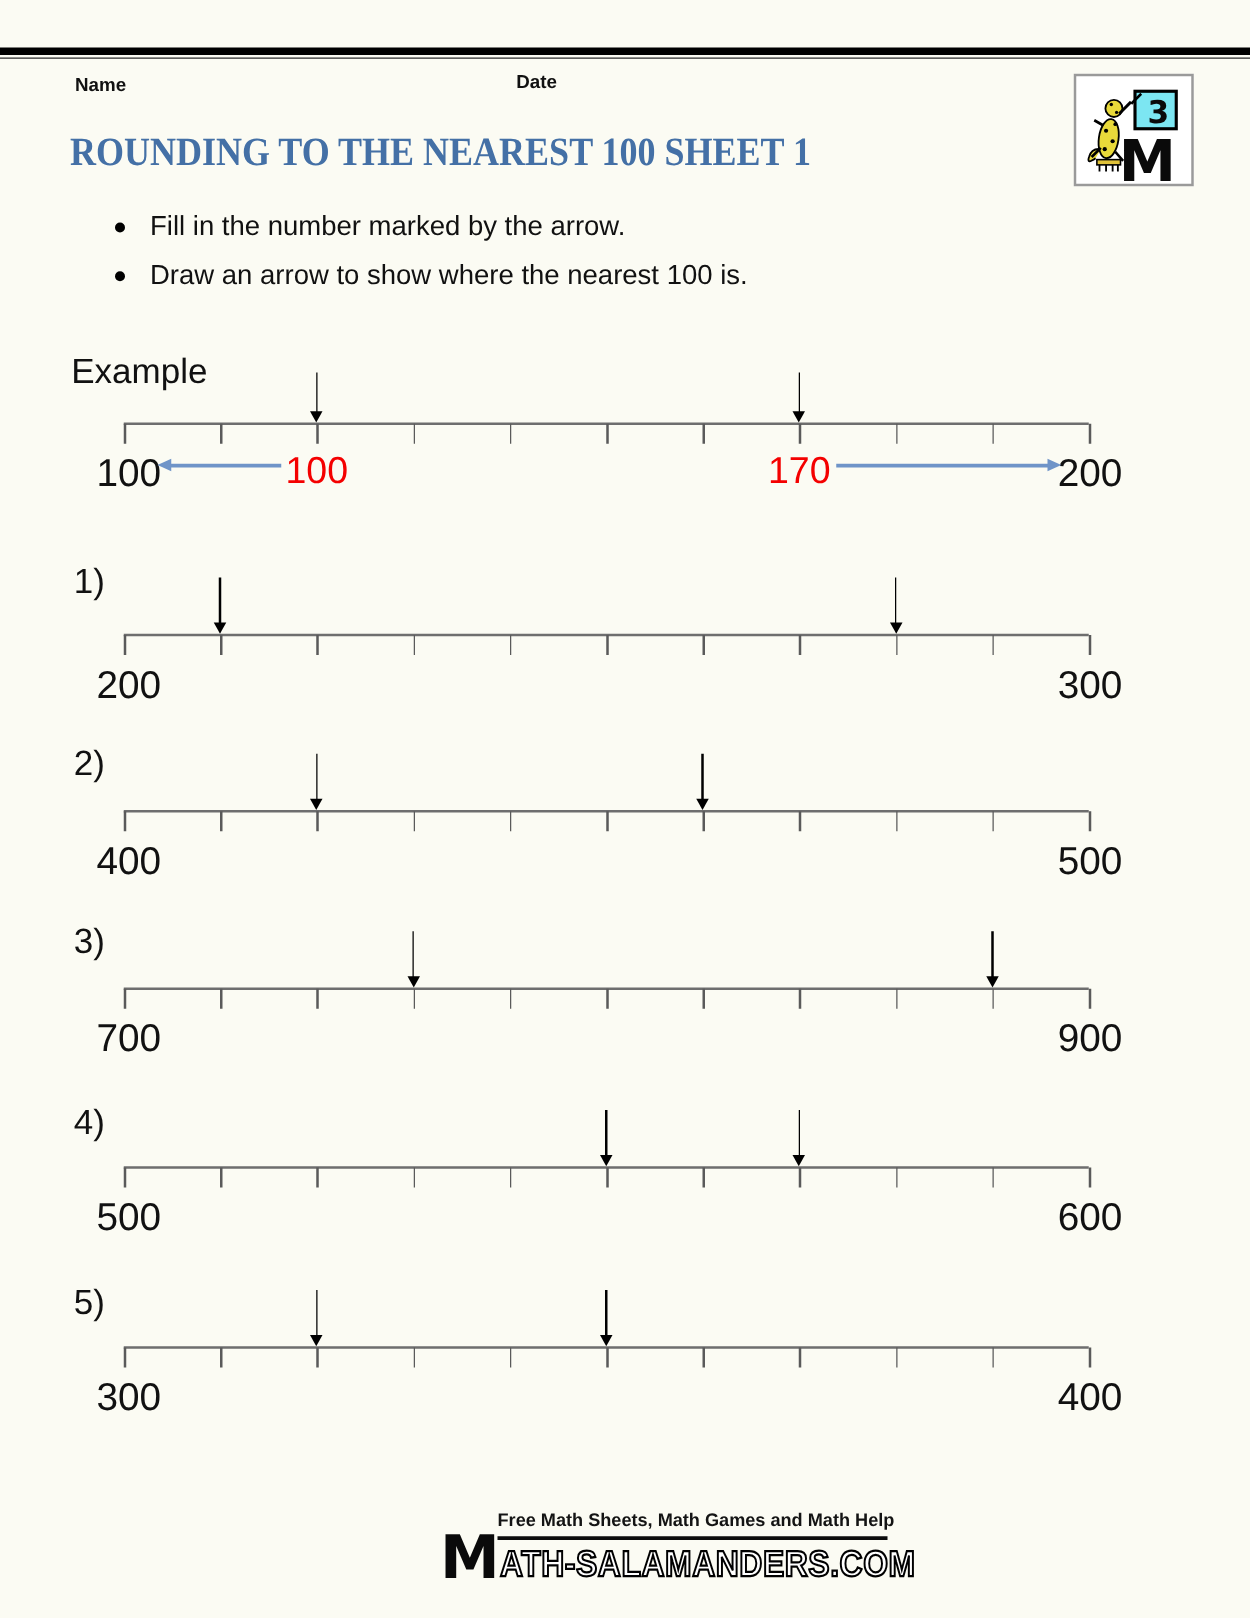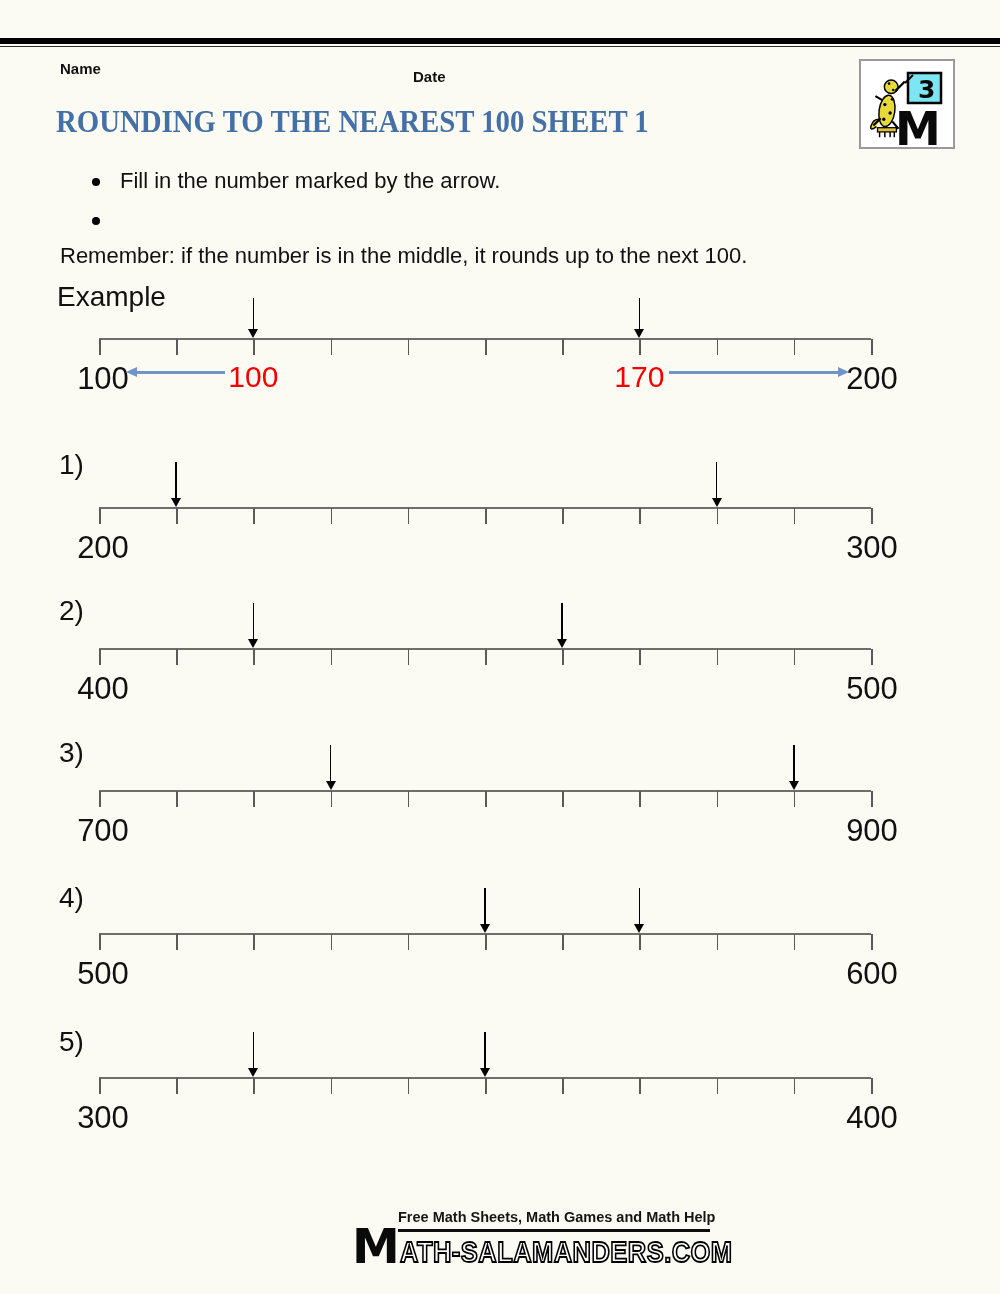--- a/index.html
+++ b/index.html
@@ -3,21 +3,21 @@
 <meta charset="utf-8">
 <style>
   html,body{margin:0;padding:0;background:#fbfbf3;}
   .sheet{position:relative;width:1000px;height:1294px;background:#fbfbf3;overflow:hidden;
          font-family:"Liberation Sans",sans-serif;color:#111;}
   
   .rule-thick{position:absolute;left:0;top:38px;width:1000px;height:6px;background:#000;}
   .rule-thin{position:absolute;left:0;top:46px;width:1000px;height:1px;background:#2b2b2b;}
   
   .name-label{position:absolute;left:60px;top:60px;font-size:15px;font-weight:bold;letter-spacing:0;}
-  .date-label{position:absolute;left:413px;top:68px;font-size:15px;font-weight:bold;}
+  .date-label{position:absolute;left:413px;top:57px;font-size:15px;font-weight:bold;}
   .page-title{position:absolute;left:56px;top:103px;font-family:"Liberation Serif",serif;
               font-weight:700;font-size:32px;color:var(--title-blue);white-space:nowrap;
               transform:scaleX(0.9);transform-origin:0 50%;}
   .badge{position:absolute;left:859px;top:59px;width:96px;height:90px;background:#fff;
          border:2px solid #9a9a9a;box-sizing:border-box;}
   
   .bullet-dot{position:absolute;width:8px;height:8px;border-radius:50%;background:#000;}
   .b1{left:92px;top:178px;} .b2{left:92px;top:217px;}
   .bullet-text{position:absolute;font-size:22px;white-space:nowrap;}
   .bt1{left:120px;top:168px;} .bt2{left:120px;top:207px;}
@@ -97,21 +97,21 @@
       <text x="57" y="37" font-family="DejaVu Sans, sans-serif" font-size="25" font-weight="bold" fill="#0a0a0a">3</text>
       <path d="M44,22 L52,14" stroke="#000" stroke-width="2"></path>
     </svg>
   </div>
 
   <div class="page-title">ROUNDING TO THE NEAREST 100 SHEET 1</div>
 
   <div class="bullet-dot b1"></div>
   <div class="bullet-text bt1">Fill in the number marked by the arrow.</div>
   <div class="bullet-dot b2"></div>
-  <div class="remember-text">Remember: if the number is in the middle, it rounds up to the next 100.</div>
+  <div class="bullet-text bt2">Draw an arrow to show where the nearest 100 is.</div>
   <div class="example-heading">Example</div>
 
   <div class="nl e">
     <div class="nl-bar"></div>
     <div class="nl-ticks">
         <div class="tick" style="left: 0%;"></div>
         <div class="tick" style="left: 10%;"></div>
         <div class="tick" style="left: 20%;"></div>
         <div class="tick" style="left: 30%;"></div>
         <div class="tick" style="left: 40%;"></div>

